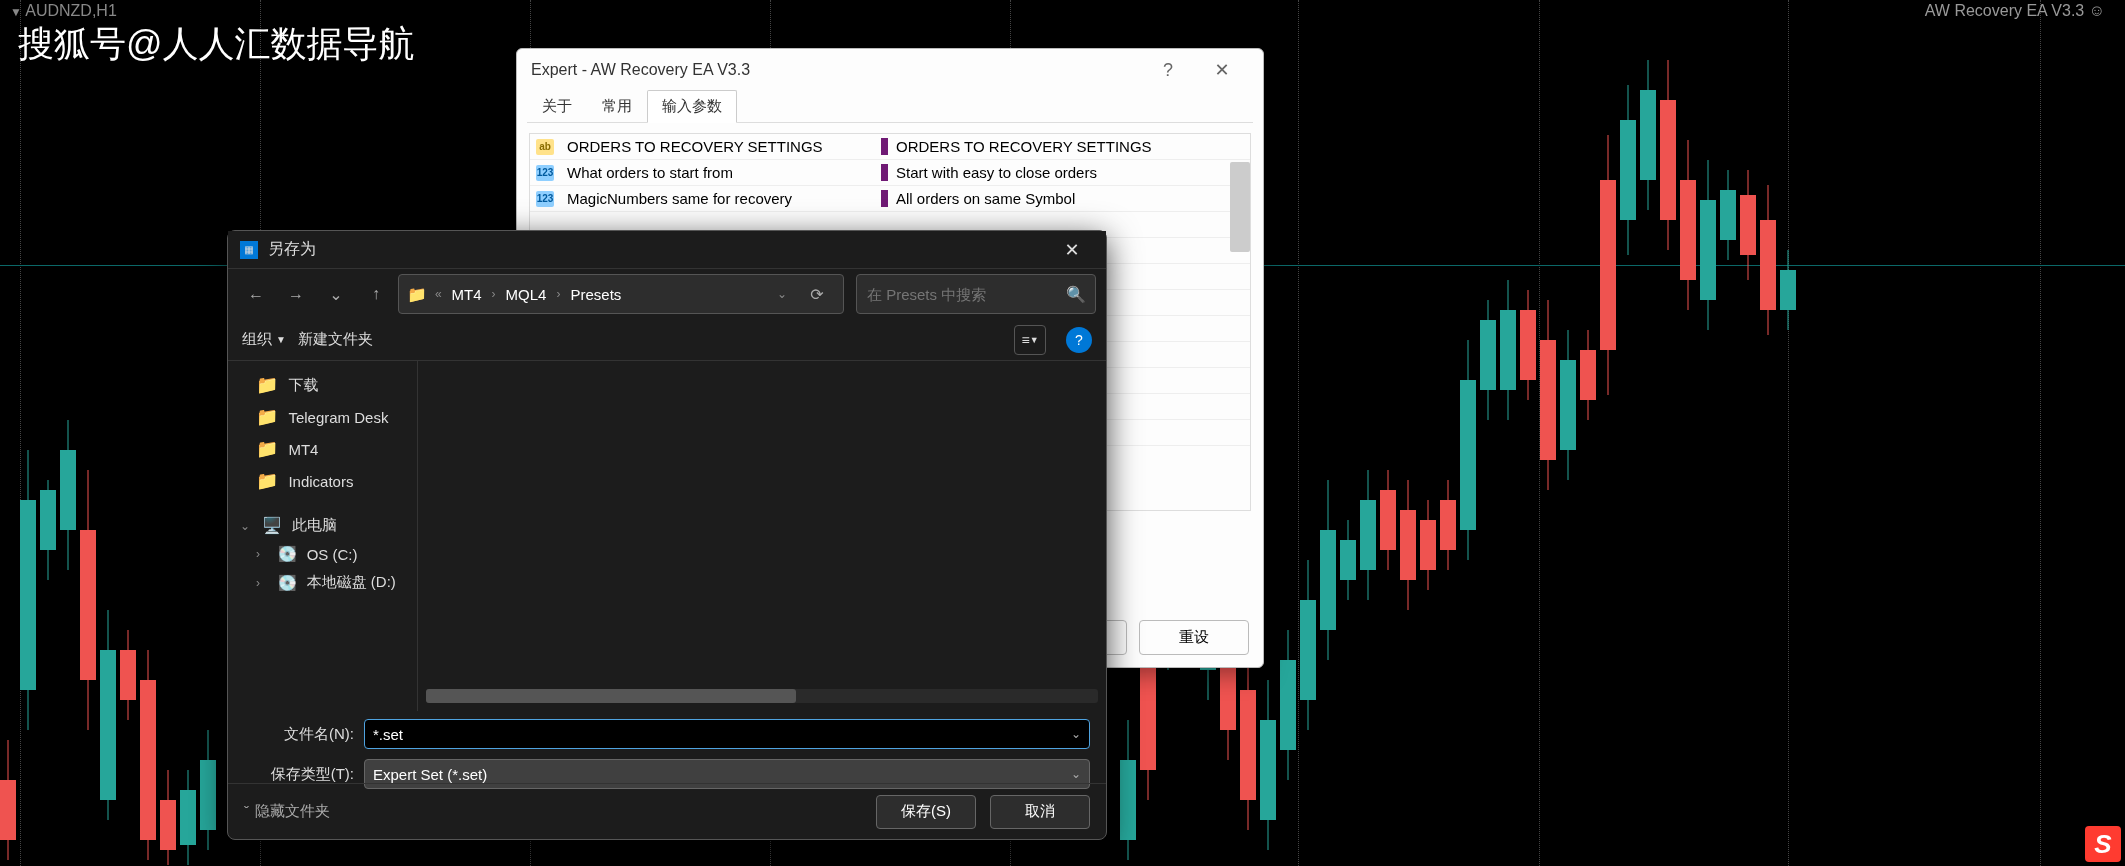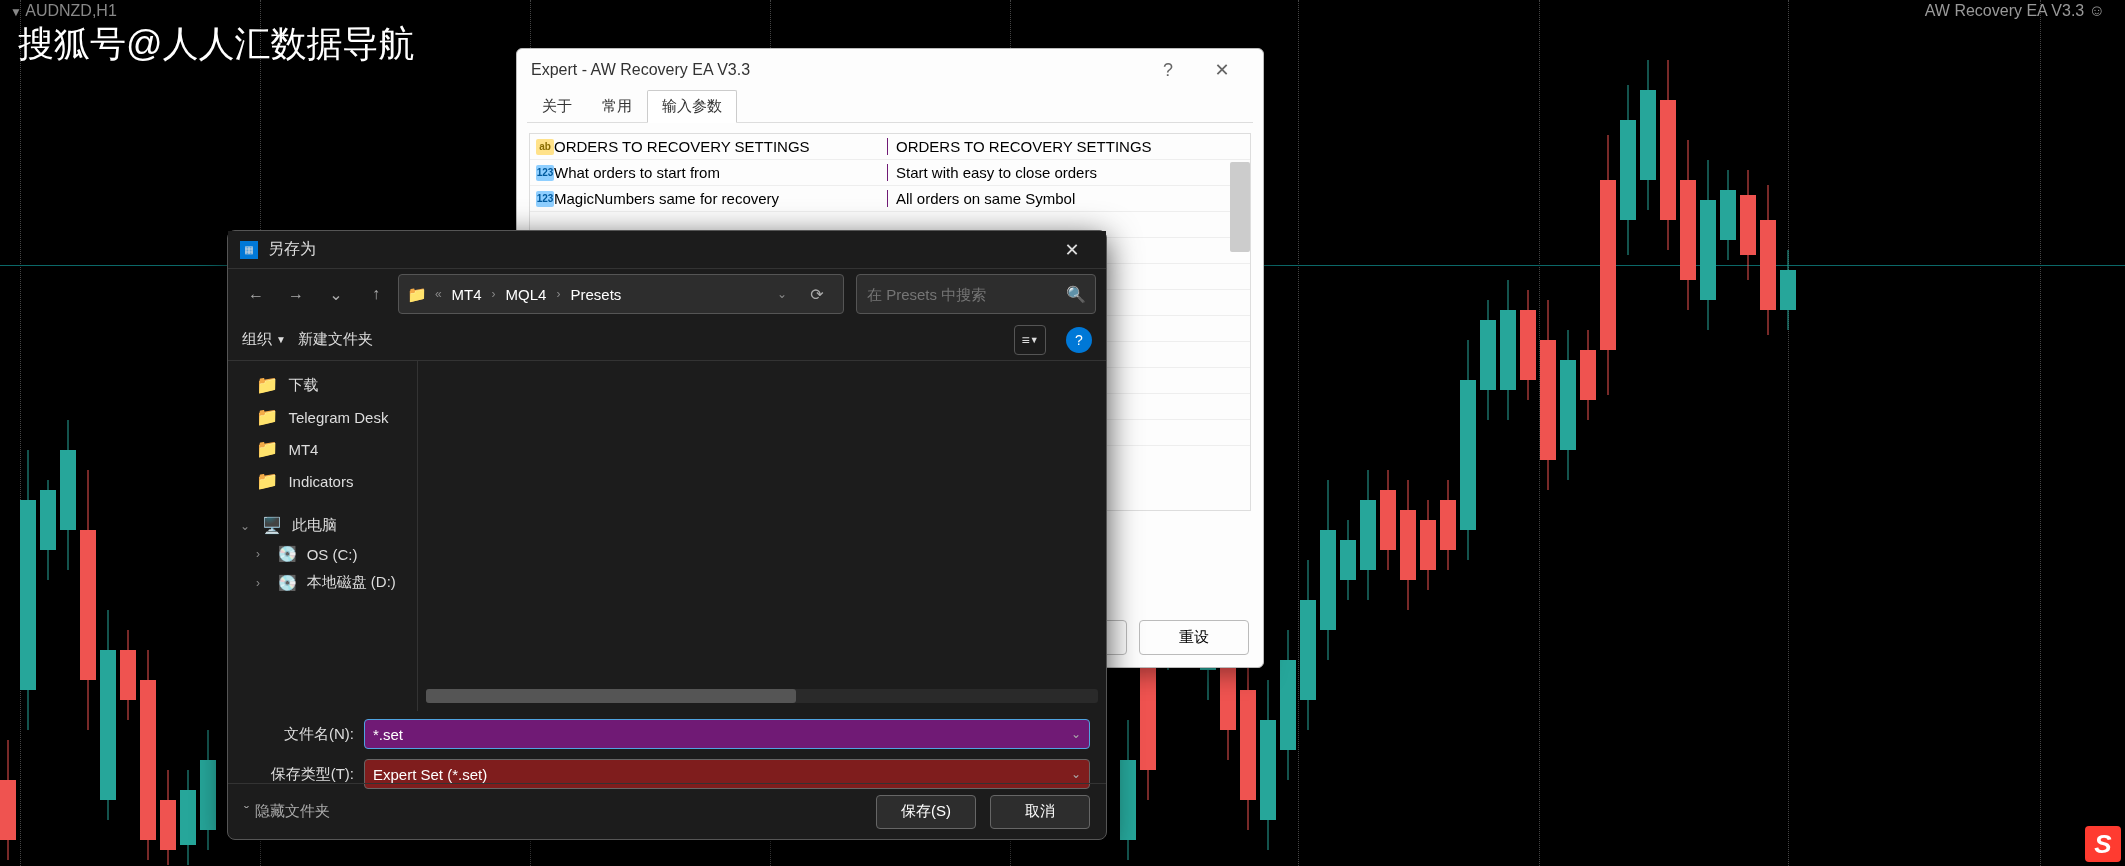--- a/index.html
+++ b/index.html
@@ -25,21 +25,21 @@
 .tabs{margin:0 10px;height:32px;display:flex;align-items:flex-end;gap:0;border-bottom:1px solid #ddd}
 .tab{padding:6px 14px;font-size:15px;color:#333;border:1px solid transparent;margin-bottom:-1px;cursor:pointer}
 .tab.active{background:#fff;border:1px solid #ccc;border-bottom:1px solid #fff;border-radius:2px 2px 0 0}
 .params-wrap{margin:10px 12px 0 12px;border:1px solid #ddd;height:378px;overflow:hidden;position:relative}
 .params-head{display:flex;background:#f5f5f5;border-bottom:1px solid #ddd}
 .params-head div{padding:5px 10px;font-size:15px;color:#333;box-sizing:border-box}
 .col-var{width:358px;border-right:1px solid #ddd}
 .col-val{flex:1}
 .params-rows{height:350px;overflow-y:auto}
 .prow{display:flex;border-bottom:1px solid #eee;height:26px;align-items:center}
-.prow .pv{width:358px;padding-left:6px;font-size:15px;color:#000;display:flex;align-items:center;gap:0;border-right:1px solid #701a75}
+.prow .pv{width:358px;padding-left:6px;font-size:15px;color:#000;display:flex;align-items:center;gap:13px;border-right:7px solid #701a75}
 .prow .pval{flex:1;padding-left:8px;font-size:15px;color:#000}
 .ico{width:18px;height:16px;font-size:10px;display:flex;align-items:center;justify-content:center;border-radius:2px}
 .ico.ab{background:#ffe28a;color:#8a6d00;font-weight:bold}
 .ico.n{background:#8fcfff;color:#005a9e;font-weight:bold}
 .scroll-ind{position:absolute;right:0;top:28px;width:20px;height:90px;background:#ccc;border-radius:2px}
 .side-btns{position:absolute;right:14px;top:508px;display:flex;flex-direction:column;gap:12px}
 .ebtn{width:110px;height:35px;background:#fdfdfd;border:1px solid #bbb;border-radius:4px;font-size:15px;color:#000;cursor:pointer}
 .ebtn.primary{border:1.5px solid #0078d7}
 .bottom-btns{position:absolute;bottom:12px;right:14px;display:flex;gap:12px}
 
@@ -76,22 +76,22 @@
 .fl-head{display:flex;padding:6px 16px;color:#aaa;font-size:15px;border-bottom:1px solid #2a2a2a}
 .fl-head div{cursor:pointer}
 .fl-name{width:320px}.fl-date{width:190px}.fl-type{flex:1}
 .fl-row{display:flex;padding:8px 16px;font-size:15px;align-items:center;cursor:pointer}
 .fl-row .fico{color:#ddd;margin-right:10px;font-size:16px}
 .hscroll{height:14px;background:#2a2a2a;margin:auto 8px 8px 8px;border-radius:3px;position:relative}
 .hscroll::before{content:"";position:absolute;left:0;top:0;width:55%;height:100%;background:#555;border-radius:3px}
 .form-rows{padding:8px 16px;display:flex;flex-direction:column;gap:10px}
 .form-row{display:flex;align-items:center;gap:10px}
 .form-row label{width:110px;text-align:right;font-size:15px;color:#ddd}
-.form-input{flex:1;height:30px;background:#7f1d1d;border:1px solid #666;border-radius:4px;color:#fff;padding:0 8px;font-size:15px;display:flex;align-items:center;justify-content:space-between}
-.form-input.sel{background:#701a75;border-color:#4fa3e0}
+.form-input{flex:1;height:30px;background:#404040;border:1px solid #666;border-radius:4px;color:#fff;padding:0 8px;font-size:15px;display:flex;align-items:center;justify-content:space-between}
+.form-input.sel{background:#000000;border-color:#4fa3e0}
 .form-input .dd{color:#aaa;font-size:12px}
 .save-footer{position:absolute;bottom:0;left:0;right:0;height:56px;display:flex;align-items:center;padding:0 16px;border-top:1px solid #333;gap:14px}
 .save-footer .hide{color:#aaa;font-size:15px;display:flex;align-items:center;gap:6px;cursor:pointer}
 .save-footer .spacer{flex:1}
 .sbtn{width:100px;height:34px;background:#2d2d2d;border:1px solid #666;border-radius:4px;color:#fff;font-size:15px;cursor:pointer}
 .corner-badge{position:absolute;bottom:4px;right:4px;width:36px;height:36px;background:#ff3b30;display:flex;align-items:center;justify-content:center;color:#fff;font-size:26px;font-weight:bold;font-style:italic;border-radius:4px}
 </style>
 </head>
 <body>
 

